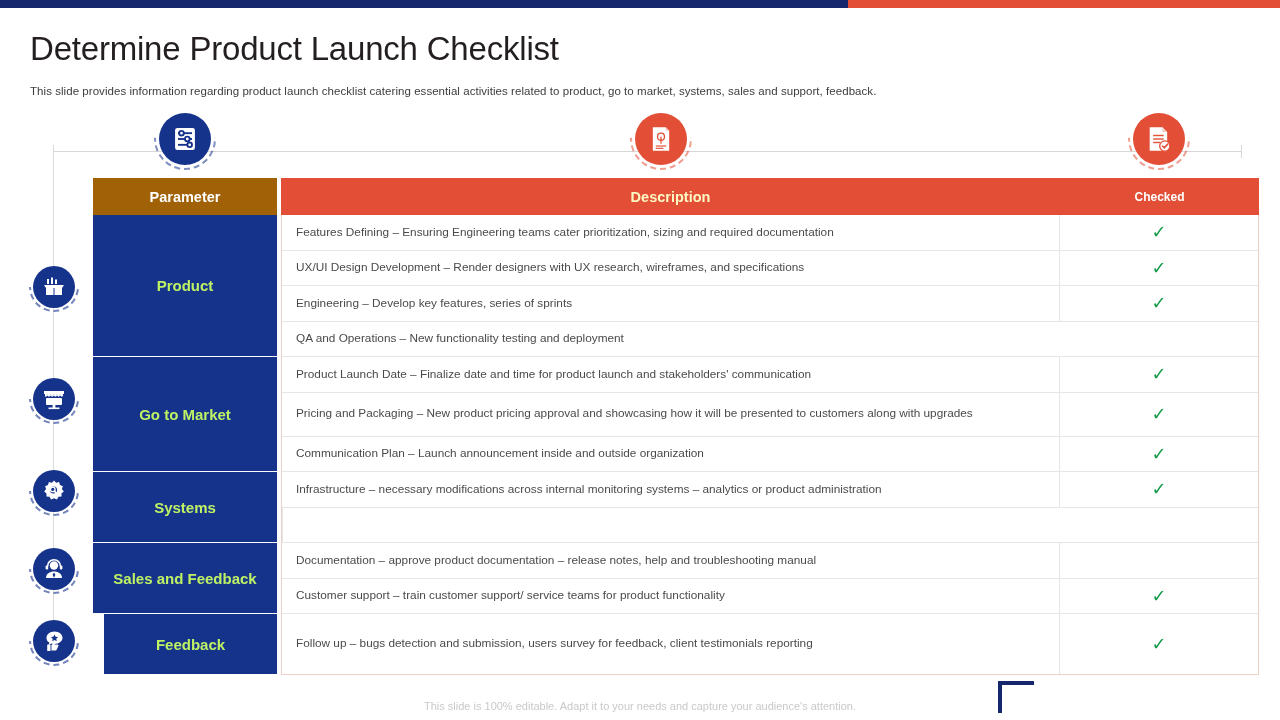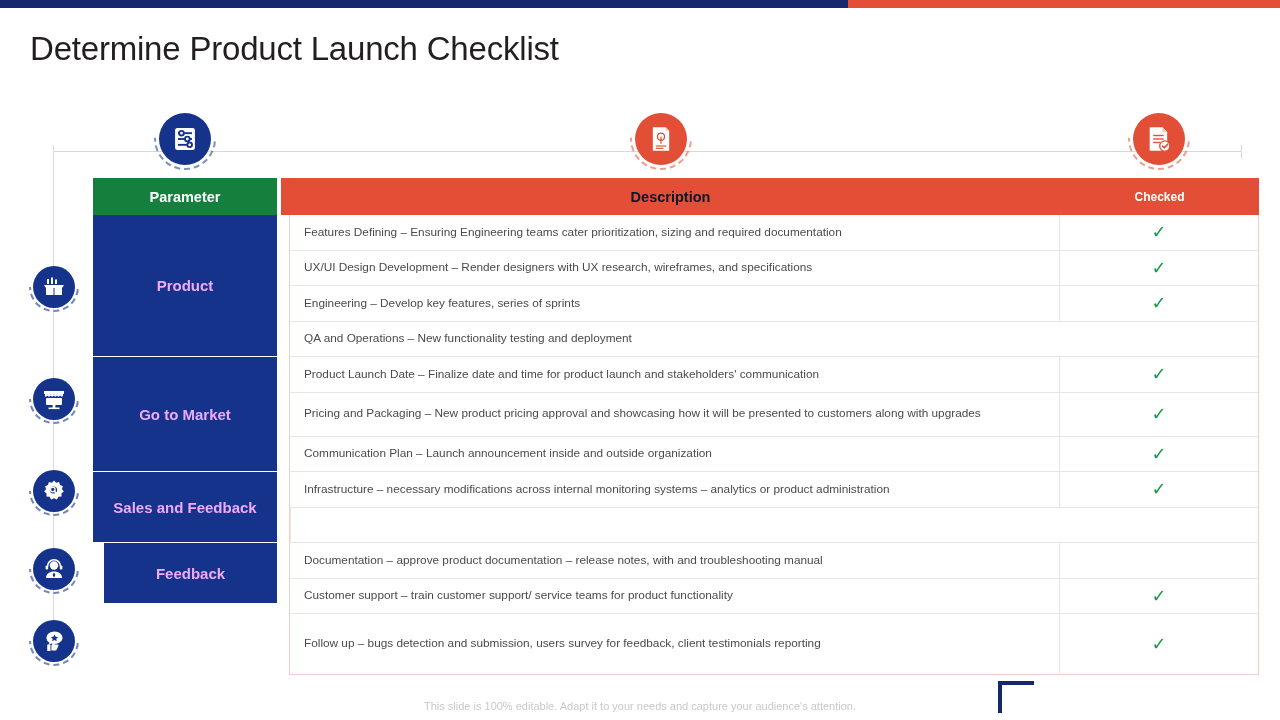--- a/index.html
+++ b/index.html
@@ -52,38 +52,38 @@
   .rail-icon::after {
     content: ""; position: absolute; left: -4px; top: -4px; right: -4px; bottom: -4px;
     border-radius: 50%; border: 2px dashed #16338c; opacity: .6;
     clip-path: polygon(0% 50%, 100% 50%, 100% 120%, 0% 120%);
   }
   .rail-icon svg { width: 24px; height: 24px; display: block; position: relative; z-index: 2; }
 
   
   .table { position: absolute; left: 93px; top: 178px; width: 1166px; }
   .thead { display: flex; height: 37px; }
-  .th-param { width: 184px; background: #15803d; color: #fff; display: flex;
+  .th-param { width: 184px; background: #a16207; color: #fff; display: flex;
               align-items: center; justify-content: center;
               font-size: 14.5px; font-weight: bold; }
   .th-gap { width: 4px; }
   .th-rest { flex: 1; background: #e24f36; display: flex; }
   .th-desc { flex: 1; display: flex; align-items: center; justify-content: center;
-             color: #0f172a; font-size: 14.5px; font-weight: bold; }
+             color: #fef9c3; font-size: 14.5px; font-weight: bold; }
   .th-check { width: 199px; display: flex; align-items: center; justify-content: center;
               color: #fff; font-size: 12px; font-weight: bold; }
 
   .tbody { display: flex; position: relative; }
   .col-param { width: 184px; display: flex; flex-direction: column; }
-  .param-cell { background: #16338c; color: #f0abfc; font-size: 15px; font-weight: bold;
+  .param-cell { background: #16338c; color: #bef264; font-size: 15px; font-weight: bold;
                 display: flex; align-items: center; justify-content: center;
                 border-bottom: 1.5px solid #ffffff; text-align: center; }
   .param-cell:last-child { border-bottom: none; margin-left: 11px; }
 
-  .col-rows { flex: 1; margin-left: 12px; border: 1px solid #f0cfc8;
+  .col-rows { flex: 1; margin-left: 4px; border: 1px solid #f0cfc8;
               border-top: none; position: relative; background: #fff; }
   .trow { display: flex; border-bottom: 1px solid #e6e6e6; }
   .trow:last-child { border-bottom: none; }
   .td-desc { flex: 1; padding: 0 14px; display: flex; align-items: center;
              font-size: 11.8px; color: #4a4a4a; line-height: 1.45; }
   .td-check { width: 199px; border-left: 1px solid #e6e6e6;
               display: flex; align-items: center; justify-content: center;
               color: #159a4a; font-size: 18px; }
 
   
@@ -96,20 +96,21 @@
 <body>
 
 <div class="slide">
 
   <div class="topbar">
     <div class="seg-navy"></div>
     <div class="seg-orange"></div>
   </div>
 
   <div class="title">Determine Product Launch Checklist</div>
+  <div class="subtitle">This slide provides  information  regarding  product launch checklist catering essential activities related to product, go to market, systems, sales and support, feedback.</div>
 
   <div class="tl-hline"></div>
   <div class="tl-cap-l"></div>
   <div class="tl-cap-r"></div>
   <div class="tl-vline"></div>
 
   <div class="tnode navy" style="left:159px; top:113px;">
     <span>
       <svg viewBox="0 0 24 24" fill="none" stroke="#ffffff" stroke-width="1.6">
         <rect x="3.5" y="2.5" width="17" height="19" rx="2" fill="#ffffff" stroke="none"></rect>
@@ -223,20 +224,21 @@
       <div class="th-rest">
         <div class="th-desc">Description</div>
         <div class="th-check">Checked</div>
       </div>
     </div>
 
     <div class="tbody">
       <div class="col-param" id="param-col">
           <div class="param-cell" style="height: 142px;">Product</div>
           <div class="param-cell" style="height: 115px;">Go to Market</div>
+          <div class="param-cell" style="height: 71px;">Systems</div>
           <div class="param-cell" style="height: 71px;">Sales and Feedback</div>
           <div class="param-cell" style="height: 60px;">Feedback</div>
         </div>
       <div class="col-rows" id="rows-col">
           <div class="trow" style="height: 35.5px;">
             <div class="td-desc">Features Defining – Ensuring Engineering  teams cater prioritization,  sizing and required  documentation</div>
             <div class="td-check">✓</div>
           </div>
           <div class="trow" style="height: 35.5px;">
             <div class="td-desc">UX/UI  Design Development   – Render  designers with UX research, wireframes,  and specifications</div>
@@ -263,21 +265,21 @@
             <div class="td-check">✓</div>
           </div>
           <div class="trow" style="height: 35.5px;">
             <div class="td-desc">Infrastructure  – necessary modifications across internal monitoring systems – analytics or product administration</div>
             <div class="td-check">✓</div>
           </div>
           <div class="trow" style="height: 35.5px;">
             <div class="td-check"></div>
           </div>
           <div class="trow" style="height: 35.5px;">
-            <div class="td-desc">Documentation – approve  product documentation – release notes, with and troubleshooting  manual</div>
+            <div class="td-desc">Documentation – approve  product documentation – release notes, help and troubleshooting  manual</div>
             <div class="td-check"></div>
           </div>
           <div class="trow" style="height: 35.5px;">
             <div class="td-desc">Customer support – train customer support/ service  teams for product functionality</div>
             <div class="td-check">✓</div>
           </div>
           <div class="trow" style="height: 60px;">
             <div class="td-desc">Follow up – bugs detection and submission, users survey for feedback,  client testimonials reporting</div>
             <div class="td-check">✓</div>
           </div>

